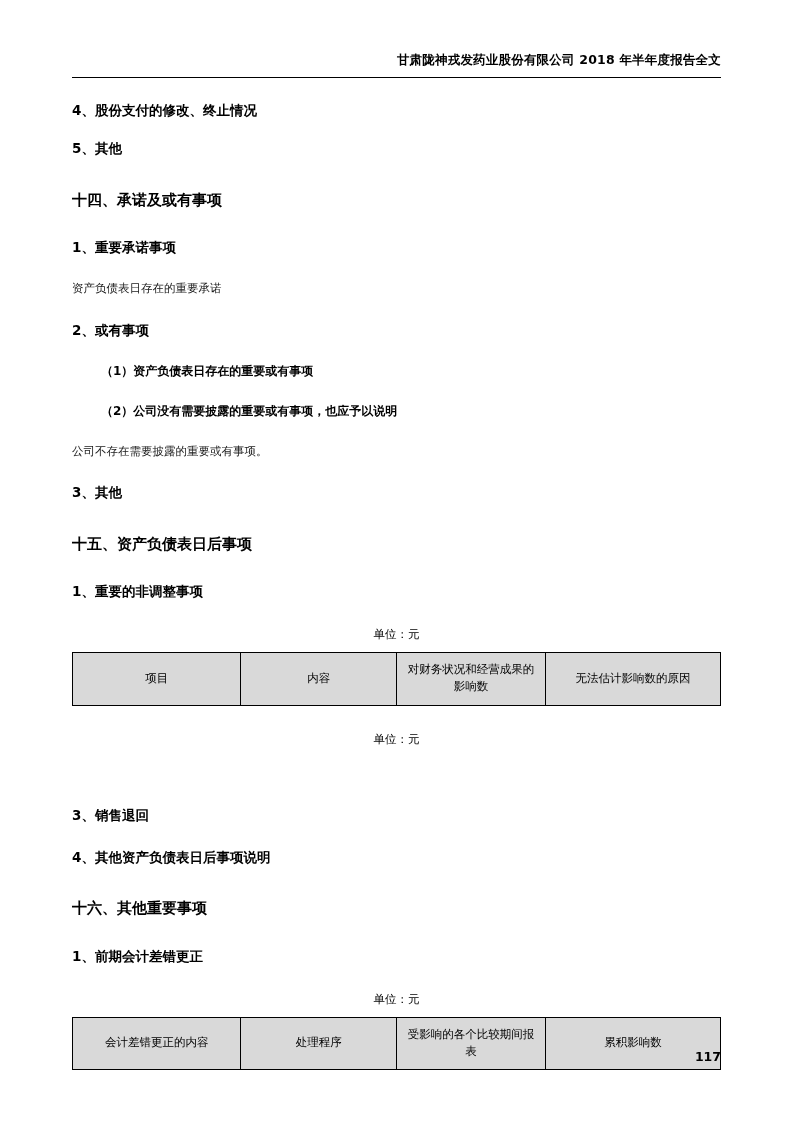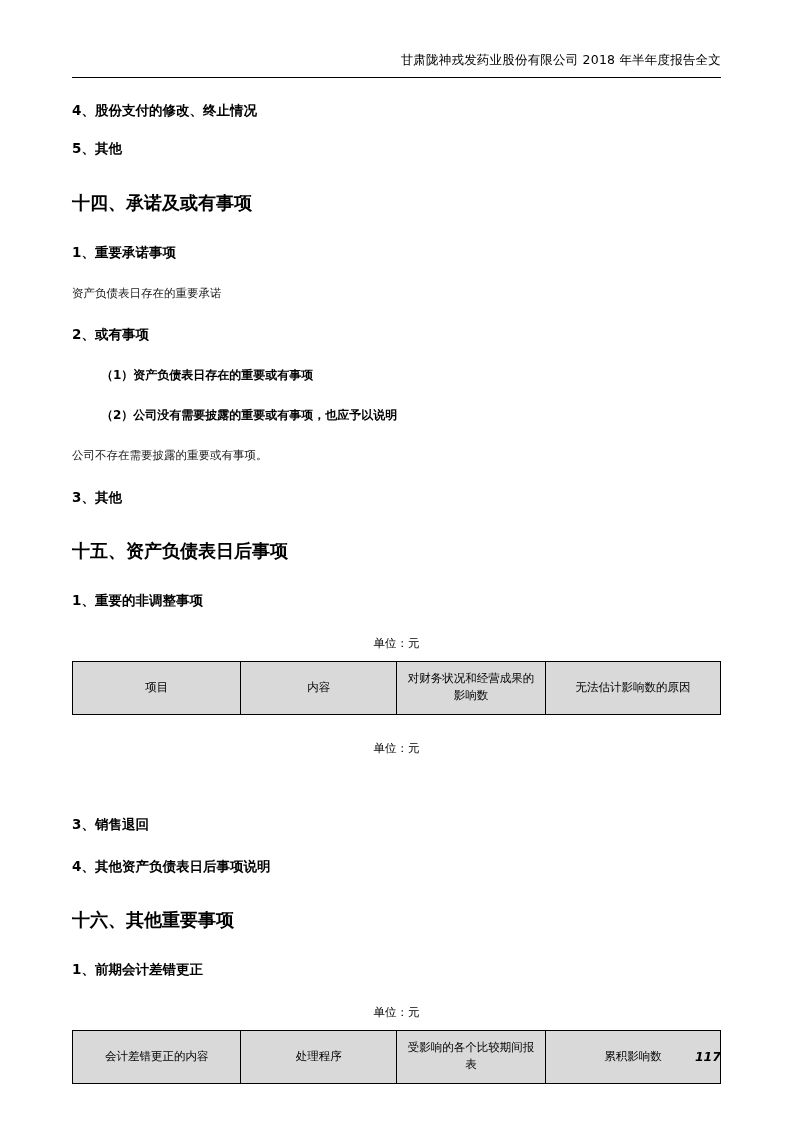--- a/index.html
+++ b/index.html
@@ -22,38 +22,38 @@
   }
   .content {
     position: absolute;
     left: 72px;
     top: 52px;
     width: 649px;
   }
   .header {
     text-align: right;
     font-size: 12.5px;
-    font-weight: normal;
+    font-weight: bold;
     letter-spacing: 0.2px;
     padding-bottom: 6px;
     color: #000;
   }
   .header-rule {
     border-bottom: 1px solid #000;
     margin-top: 2px;
     margin-bottom: 22px;
   }
   .h-num {
     font-size: 13.5px;
     font-weight: bold;
     margin: 18px 0 18px 0;
     line-height: 1.5;
   }
   .h-sec {
-    font-size: 18px;
+    font-size: 15px;
     font-weight: bold;
     margin: 30px 0 26px 0;
     line-height: 1.5;
   }
   .h-sub {
     font-size: 13.5px;
     font-weight: bold;
     margin: 22px 0 22px 0;
     line-height: 1.5;
   }
@@ -92,21 +92,20 @@
     line-height: 1.45;
     vertical-align: middle;
   }
   .spacer-md { height: 26px; }
   .page-number {
     position: absolute;
     right: 72px;
     bottom: 58px;
     font-size: 12.5px;
     font-weight: bold;
-    font-style: italic;
   }
 </style>
 </head>
 <body>
 
 <div class="page">
   <div class="content">
 
     <div class="header">甘肃陇神戎发药业股份有限公司 2018 年半年度报告全文</div>
     <div class="header-rule"></div>

